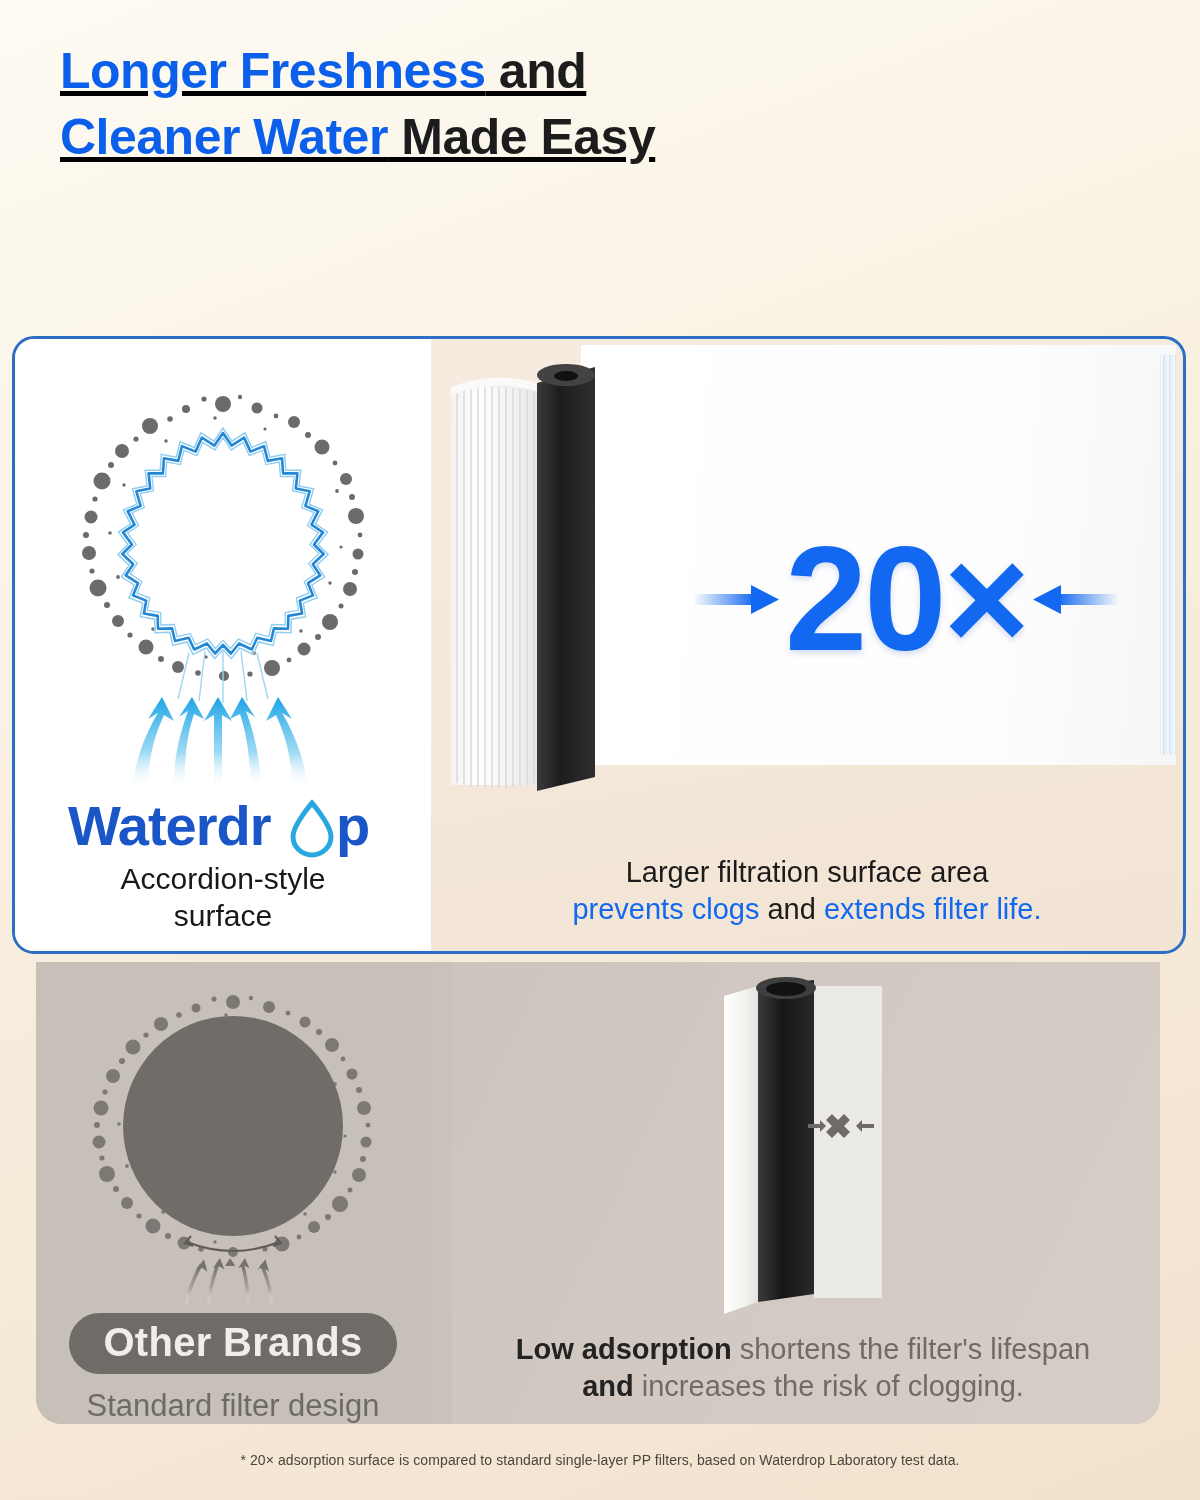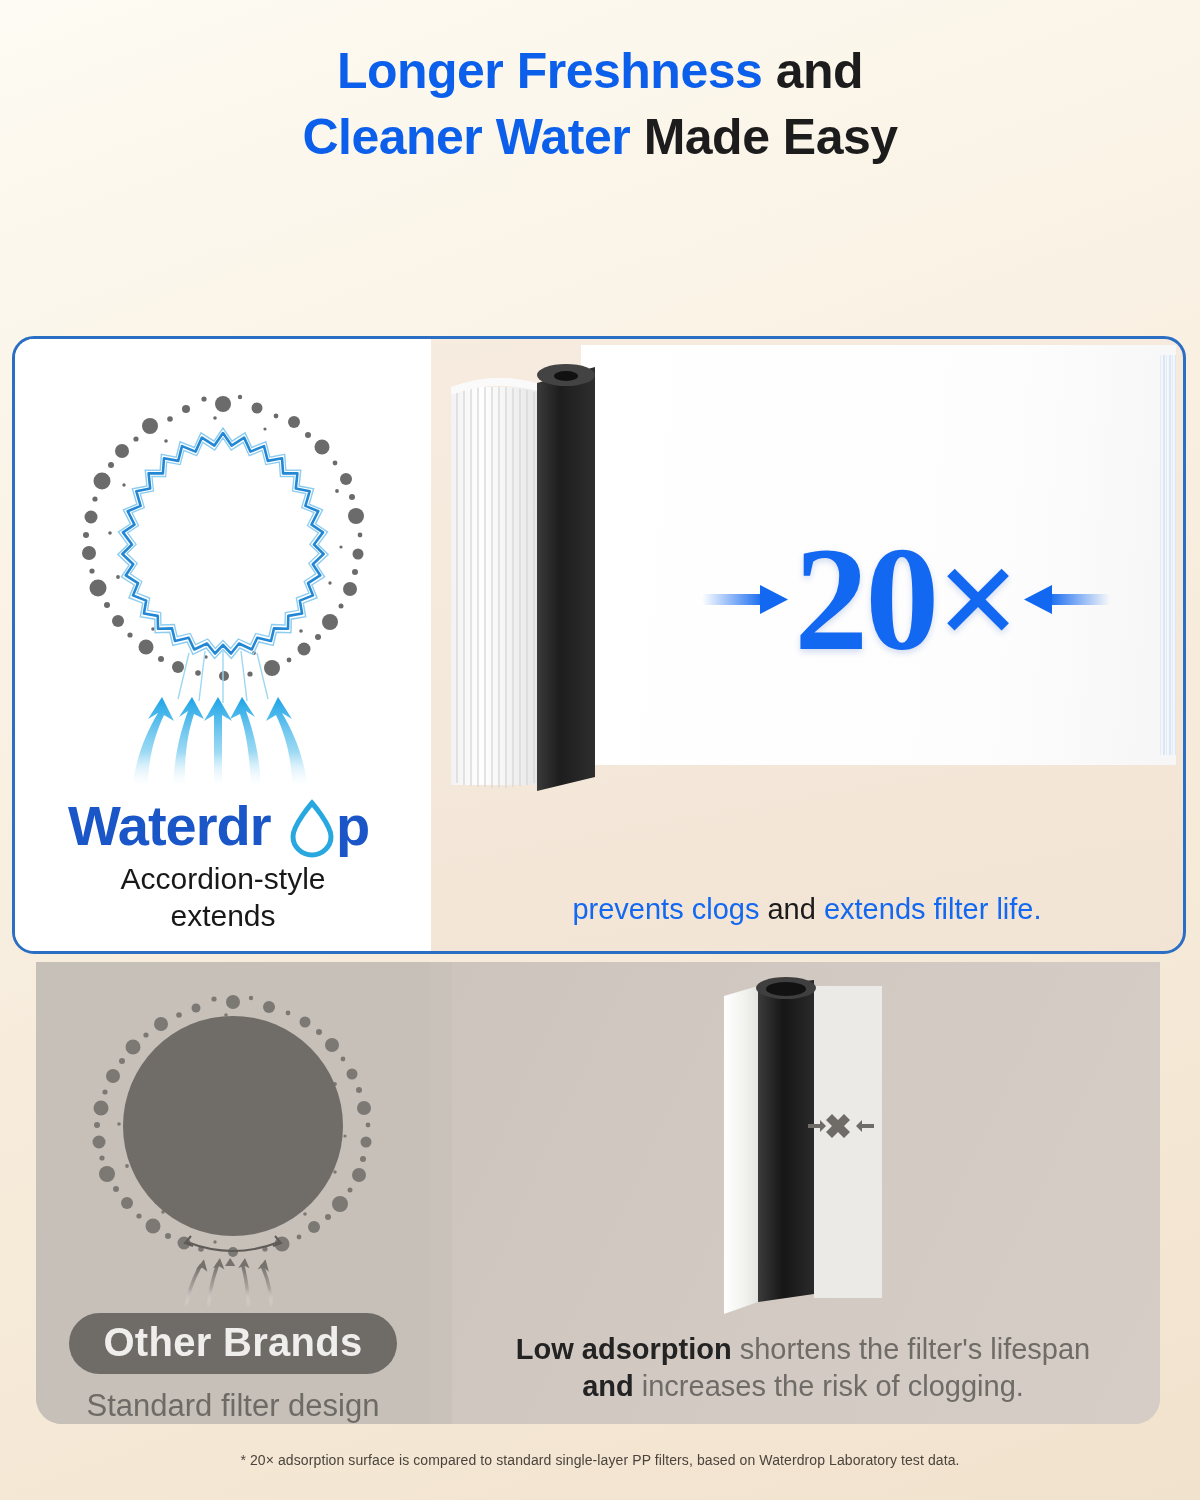--- a/index.html
+++ b/index.html
@@ -8,22 +8,22 @@
   body {
     width: 1200px; height: 1500px;
     font-family: "Liberation Sans", sans-serif;
     background: linear-gradient(160deg, #fdfbf3 0%, #fbf5e9 22%, #f7ecdc 55%, #f4e7d4 80%, #f1e2cd 100%);
     overflow: hidden;
     position: relative;
   }
 
   
   .header {
-    text-align: center;
     padding-top: 38px;
+    text-decoration: underline;
   }
   .headline {
     font-size: 50px;
     font-weight: 700;
     letter-spacing: -0.5px;
     line-height: 1.32;
     color: #1c1c1c;
     margin: 0 auto;
     max-width: 1080px;
   }
@@ -93,21 +93,20 @@
   }
 
   
   .twentyx-row {
     position: absolute;
     left: 195px; top: 175px;
     width: 560px; height: 170px;
     display: flex;
     align-items: center;
     justify-content: center;
-    font-family: Liberation Serif, serif;
   }
   .big-multiplier {
     font-size: 148px;
     font-weight: 800;
     color: #1268f0;
     letter-spacing: -3px;
     line-height: 1;
     text-shadow: 0 3px 6px rgba(0,60,180,0.18);
   }
   .arrow-in-left, .arrow-in-right {
@@ -348,21 +347,21 @@
 
         <g transform="translate(225,8)">
           <path d="M19,0 C19,0 0,22 0,33.5 C0,43.7 8.5,52 19,52 C29.5,52 38,43.7 38,33.5 C38,22 19,0 19,0 Z" fill="none" stroke="#29a8e0" stroke-width="5"></path>
         </g>
         <text x="268" y="50" font-family="Liberation Sans, sans-serif" font-size="56" font-weight="600" fill="#1a56c8" letter-spacing="-1">p</text>
       </svg>
     </div>
 
     <div class="panel-caption-dark">
       <span>Accordion-style</span><br>
-      <span>extends</span>
+      <span>surface</span>
     </div>
   </div>
 
   <div class="hp-right">
 
     <div class="whitesheet">
       <div class="sheet-edge"></div>
     </div>
 
     <svg class="pleated-filter" viewBox="0 0 170 480">
@@ -421,21 +420,21 @@
           <stop offset="0%" stop-color="#1268f0" stop-opacity="0"></stop>
           <stop offset="100%" stop-color="#1268f0"></stop>
             </linearGradient>
           </defs>
         <rect x="30" y="15" width="62" height="11" fill="url(#arg)"></rect>
         <path d="M34,6 L6,20.5 L34,35 Z" fill="#1268f0"></path>
       </svg>
     </div>
 
     <div class="cap-bottom">
-      <br>
+      <span>Larger filtration surface area</span><br>
       <span class="cap-blue">prevents clogs</span><span> and </span><span class="cap-blue">extends filter life.</span>
     </div>
   </div>
 </div>
 
 <div class="gray-panel">
 
   <div class="gp-left">
     <div class="dull-graphic">
       <svg viewBox="0 0 300 300" width="300" height="300">

